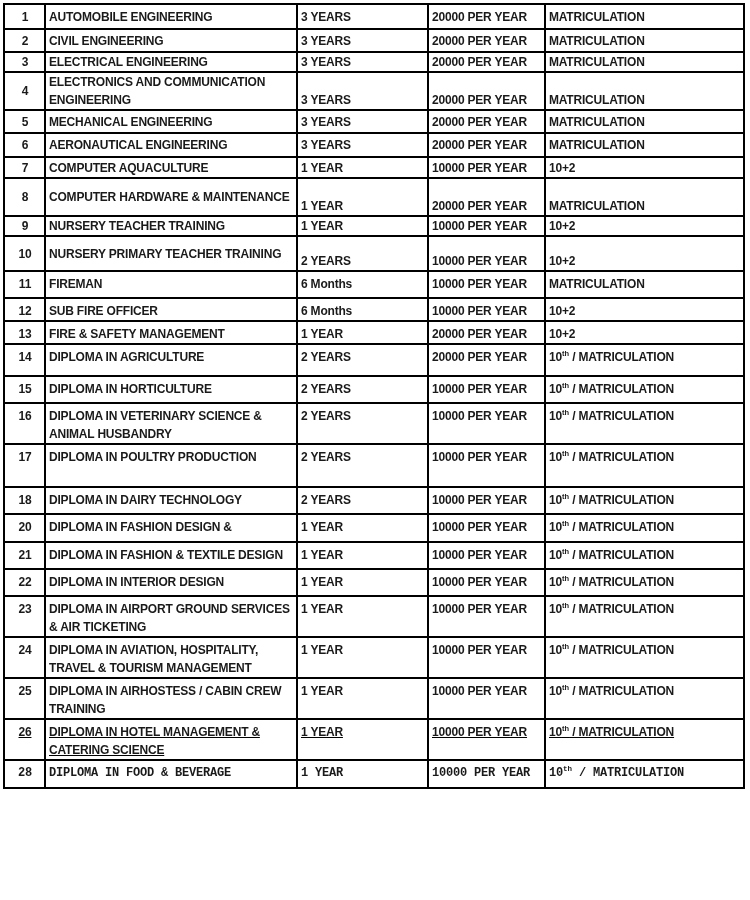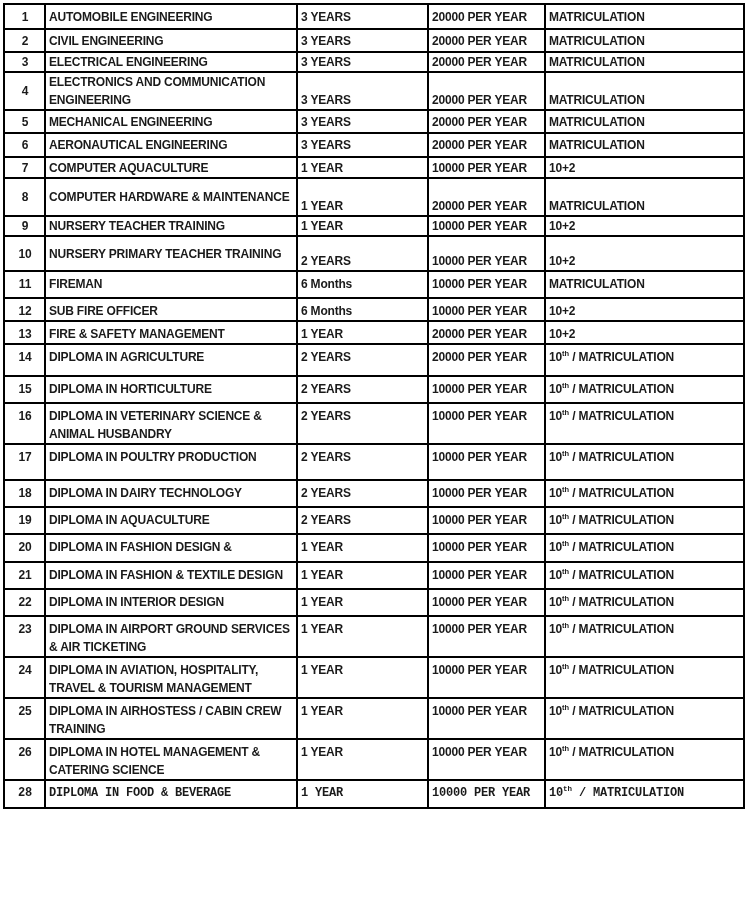--- a/index.html
+++ b/index.html
@@ -173,37 +173,30 @@
           <td class="c-elig">10<sup>th</sup> / MATRICULATION</td>
         </tr>
         <tr class="v-top" style="height: 41px;">
           <td class="c-num">16</td>
           <td class="c-course">DIPLOMA IN VETERINARY SCIENCE &amp;
 ANIMAL HUSBANDRY</td>
           <td class="c-dur">2 YEARS</td>
           <td class="c-fee">10000 PER YEAR</td>
           <td class="c-elig">10<sup>th</sup> / MATRICULATION</td>
         </tr>
-        <tr class="v-top" style="height: 36px; margin-left: 8px;">
+        <tr class="v-top" style="height: 43px; margin-left: 8px;">
           <td class="c-num">17</td>
           <td class="c-course">DIPLOMA IN POULTRY PRODUCTION</td>
           <td class="c-dur">2 YEARS</td>
           <td class="c-fee">10000 PER YEAR</td>
           <td class="c-elig">10<sup>th</sup> / MATRICULATION</td>
         </tr>
         <tr class="v-top" style="height: 27px;">
           <td class="c-num">18</td>
           <td class="c-course">DIPLOMA IN DAIRY TECHNOLOGY</td>
-          <td class="c-dur">2 YEARS</td>
-          <td class="c-fee">10000 PER YEAR</td>
-          <td class="c-elig">10<sup>th</sup> / MATRICULATION</td>
-        </tr>
-        <tr class="v-top" style="height: 27px;">
-          <td class="c-num">19</td>
-          <td class="c-course">DIPLOMA IN AQUACULTURE</td>
           <td class="c-dur">2 YEARS</td>
           <td class="c-fee">10000 PER YEAR</td>
           <td class="c-elig">10<sup>th</sup> / MATRICULATION</td>
         </tr>
         <tr class="v-top" style="height: 28px;">
           <td class="c-num">20</td>
           <td class="c-course">DIPLOMA IN FASHION DESIGN &amp;</td>
           <td class="c-dur">1 YEAR</td>
           <td class="c-fee">10000 PER YEAR</td>
           <td class="c-elig">10<sup>th</sup> / MATRICULATION</td>
@@ -239,21 +232,21 @@
           <td class="c-elig">10<sup>th</sup> / MATRICULATION</td>
         </tr>
         <tr class="v-top" style="height: 38px;">
           <td class="c-num">25</td>
           <td class="c-course">DIPLOMA IN AIRHOSTESS / CABIN CREW
 TRAINING</td>
           <td class="c-dur">1 YEAR</td>
           <td class="c-fee">10000 PER YEAR</td>
           <td class="c-elig">10<sup>th</sup> / MATRICULATION</td>
         </tr>
-        <tr class="v-top" style="height: 39px;">
+        <tr class="v-top" style="height: 39px; text-decoration: underline;">
           <td class="c-num">26</td>
           <td class="c-course">DIPLOMA IN HOTEL MANAGEMENT &amp;
 CATERING SCIENCE</td>
           <td class="c-dur">1 YEAR</td>
           <td class="c-fee">10000 PER YEAR</td>
           <td class="c-elig">10<sup>th</sup> / MATRICULATION</td>
         </tr>
         <tr class="v-top" style="height: 28px; font-family: Liberation Mono, monospace;">
           <td class="c-num">28</td>
           <td class="c-course">DIPLOMA IN FOOD &amp; BEVERAGE</td>

